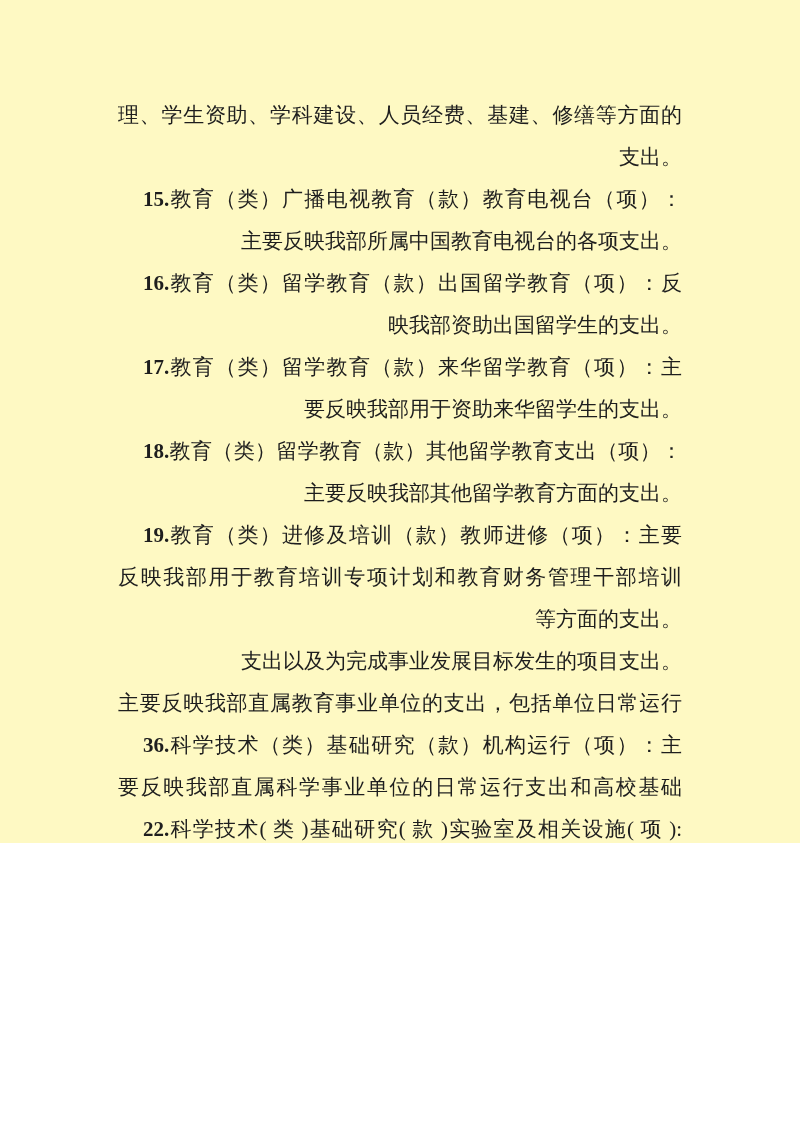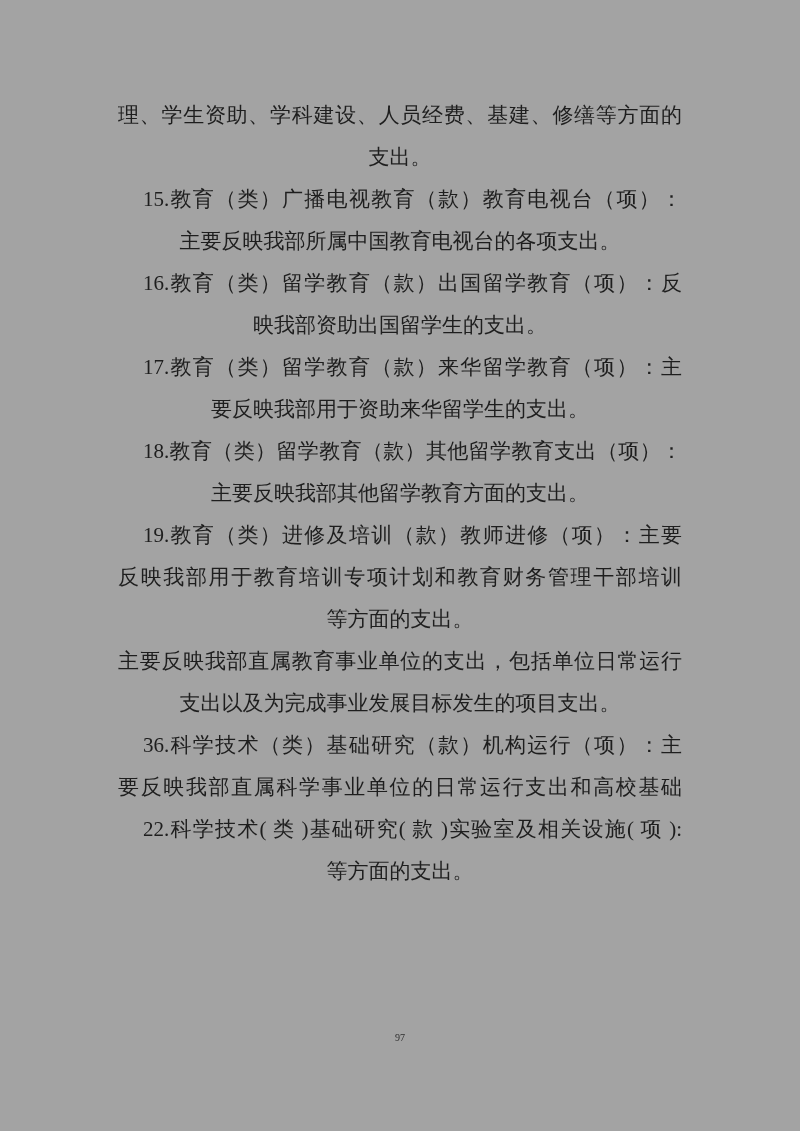--- a/index.html
+++ b/index.html
@@ -3,50 +3,50 @@
 <meta charset="utf-8">
 <style>
   html, body {
     margin: 0;
     padding: 0;
     background: #ffffff;
   }
   .page {
     position: relative;
     width: 800px;
-    height: 1131px;
-    background: #a3a3a3;
+    height: 843px;
+    background: #fef9c3;
     font-family: "Liberation Serif", "DejaVu Serif", serif;
     color: #1e1e1e;
     overflow: hidden;
   }
   .content {
     position: absolute;
     left: 118px;
     top: 94px;
     width: 564px;
     font-size: 21px;
     line-height: 42px;
   }
   .line {
     height: 42px;
-    text-align: center;
+    text-align: right;
     white-space: normal;
   }
   
   .j {
     text-align: justify;
     text-align-last: justify;
   }
   
   .item {
     text-indent: 25px;
   }
   .num {
-    font-weight: 400;
+    font-weight: 700;
   }
   .pageno {
     position: absolute;
     top: 1029px;
     left: 0;
     width: 100%;
     text-align: center;
     font-size: 10px;
     line-height: 18px;
     color: #2e2e2e;
@@ -71,22 +71,22 @@
     <div class="line j item"><span class="num">17.</span><span>教育（类）留学教育（款）来华留学教育（项）：主</span></div>
     <div class="line"><span>要反映我部用于资助来华留学生的支出。</span></div>
 
     <div class="line j item"><span class="num">18.</span><span>教育（类）留学教育（款）其他留学教育支出（项）：</span></div>
     <div class="line"><span>主要反映我部其他留学教育方面的支出。</span></div>
 
     <div class="line j item"><span class="num">19.</span><span>教育（类）进修及培训（款）教师进修（项）：主要</span></div>
     <div class="line j"><span>反映我部用于教育培训专项计划和教育财务管理干部培训</span></div>
     <div class="line"><span>等方面的支出。</span></div>
 
+    <div class="line"><span>支出以及为完成事业发展目标发生的项目支出。</span></div>
     <div class="line j"><span>主要反映我部直属教育事业单位的支出，包括单位日常运行</span></div>
-    <div class="line"><span>支出以及为完成事业发展目标发生的项目支出。</span></div>
 
     <div class="line j item"><span class="num">36.</span><span>科学技术（类）基础研究（款）机构运行（项）：主</span></div>
     <div class="line j"><span>要反映我部直属科学事业单位的日常运行支出和高校基础</span></div>
 
     <div class="line j item"><span class="num">22.</span><span>科学技术( 类 )基础研究( 款 )实验室及相关设施( 项 ):</span></div>
     <div class="line"><span>等方面的支出。</span></div>
 
   </div>
 
   <div class="pageno">97</div>

